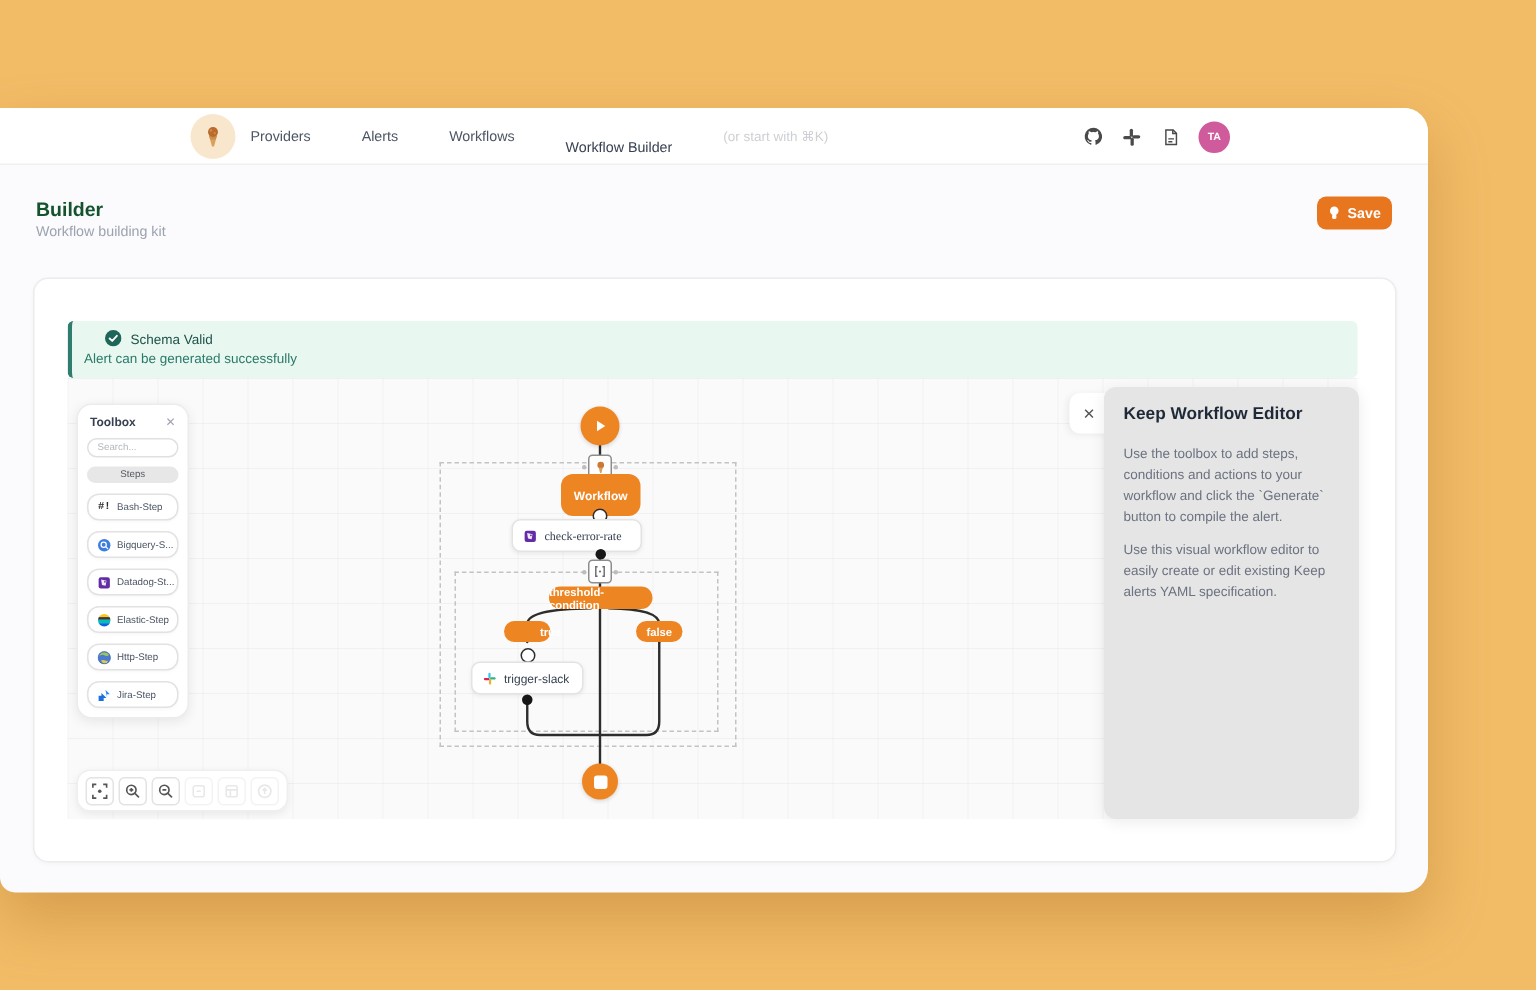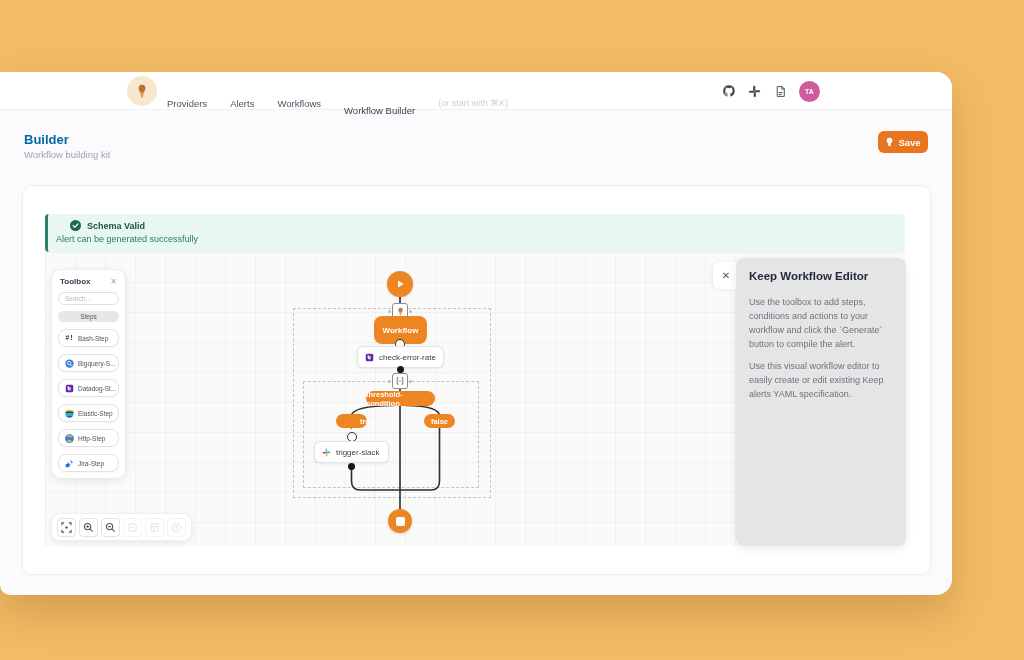--- a/index.html
+++ b/index.html
@@ -9,39 +9,39 @@
   .window {
     position:absolute; left:0; top:72px; width:952px; height:523px;
     background:#fbfbfd; border-radius:0 16px 16px 10px;
     box-shadow:0 18px 40px rgba(140,80,10,.28);
     overflow:hidden;
   }
 
   
   .navbar { position:absolute; left:0; top:0; width:952px; height:38px; background:#ffffff; border-bottom:1px solid #f0f0f1; }
   .logo-wrap { position:absolute; left:127px; top:4px; width:30px; height:30px; border-radius:50%; background:#f9e7cd; display:flex; align-items:center; justify-content:center; }
-  .nav-links { position:absolute; left:167px; top:12px; height:38px; display:flex; align-items:center; gap:23px; }
+  .nav-links { position:absolute; left:167px; top:0; height:38px; display:flex; align-items:center; gap:34px; }
   .nav-link { font-size:9.5px; color:#4b5563; cursor:pointer; white-space:nowrap; }
   .nav-link.active { color:#374151; font-weight:500;margin-top:15px; }
   .nav-hint { font-size:9px; color:#cdd0d4; white-space:nowrap; }
   .nav-right { position:absolute; right:132px; top:0; height:38px; display:flex; align-items:center; gap:11px; }
   .nav-icon { width:15px; height:15px; display:flex; align-items:center; justify-content:center; cursor:pointer; }
   .avatar { width:21px; height:21px; border-radius:50%; display:flex; align-items:center; justify-content:center; font-size:7px; font-weight:700; color:#fff; cursor:pointer; }
 
   
-  .page-title { position:absolute; left:24px; top:60px; font-size:13px; font-weight:600; color:#0369a1; }
+  .page-title { position:absolute; left:24px; top:60px; font-size:13px; font-weight:600; color:#14532d; }
   .page-subtitle { position:absolute; left:24px; top:77px; font-size:9.5px; color:#9ca3af; }
   .save-btn { position:absolute; left:878px; top:59px; width:50px; height:22px; border:none; border-radius:6px; display:flex; align-items:center; justify-content:center; gap:4px; color:#fff; font-size:9.5px; font-weight:600; cursor:pointer; font-family:"Liberation Sans",sans-serif; }
 
   
   .main-card { position:absolute; left:22px; top:113px; width:909px; height:390px; background:#ffffff; border:1px solid #ececec; border-radius:10px; box-shadow:0 1px 3px rgba(0,0,0,.03); }
 
   .banner { position:absolute; left:22px; top:28px; width:860px; height:38px; border-radius:4px; border-left:3px solid #2e7d6e; padding:6px 10px 0 8px; }
   .banner-row { display:flex; align-items:center; gap:6px; margin-left:14px; }
-  .banner-title { font-size:9px; font-weight:700; color:#1d5248; }
+  .banner-title { font-size:9px; font-weight:400; color:#1d5248; }
   .banner-msg { font-size:9px; margin-top:3px; }
 
   .canvas { position:absolute; left:22px; top:66px; width:860px; height:294px;
     background:
       linear-gradient(rgba(0,0,0,.035) 1px, transparent 1px) 0 0/30px 30px,
       linear-gradient(90deg, rgba(0,0,0,.035) 1px, transparent 1px) 0 0/30px 30px,
       #fafafa;
   }
 
   .dashed-box { position:absolute; border:1px dashed #c3c3c3; }
@@ -179,21 +179,21 @@
         <svg width="9" height="9" viewBox="0 0 12 12">
           <circle cx="6" cy="4" r="3" fill="#cc7a33"></circle>
           <path d="M4.2 6.5 L7.8 6.5 L6.6 11 L5.4 11 Z" fill="#d9a05e"></path>
         </svg>
       </div>
 
       <div class="pill" style="left:329px; top:64px; width:53px; height:28px; font-size:8px;">Workflow</div>
 
       <div class="handle-circle" style="left:350px; top:87px;"></div>
 
-      <div class="node-card" style="left:312px; top:94px; width:87px; height:22px;">
+      <div class="node-card" style="left:296px; top:94px; width:87px; height:22px;font-family:Liberation Serif, serif;">
         <svg class="tb-ic" width="11" height="11" viewBox="0 0 12 12">
           <rect x="1" y="1" width="10" height="10" rx="2" fill="#632ca6"></rect>
           <path d="M3.2 3 L8 4.2 L7.2 8.6 L4 8 Z" fill="#fff" opacity=".9"></path>
           <circle cx="6.6" cy="5.2" r=".8" fill="#632ca6"></circle>
         </svg>
         <span>check-error-rate</span>
       </div>
       <div class="handle-dot" style="left:351.5px; top:114px;"></div>
 
       <div class="mini-square" style="left:347px; top:121px;">

